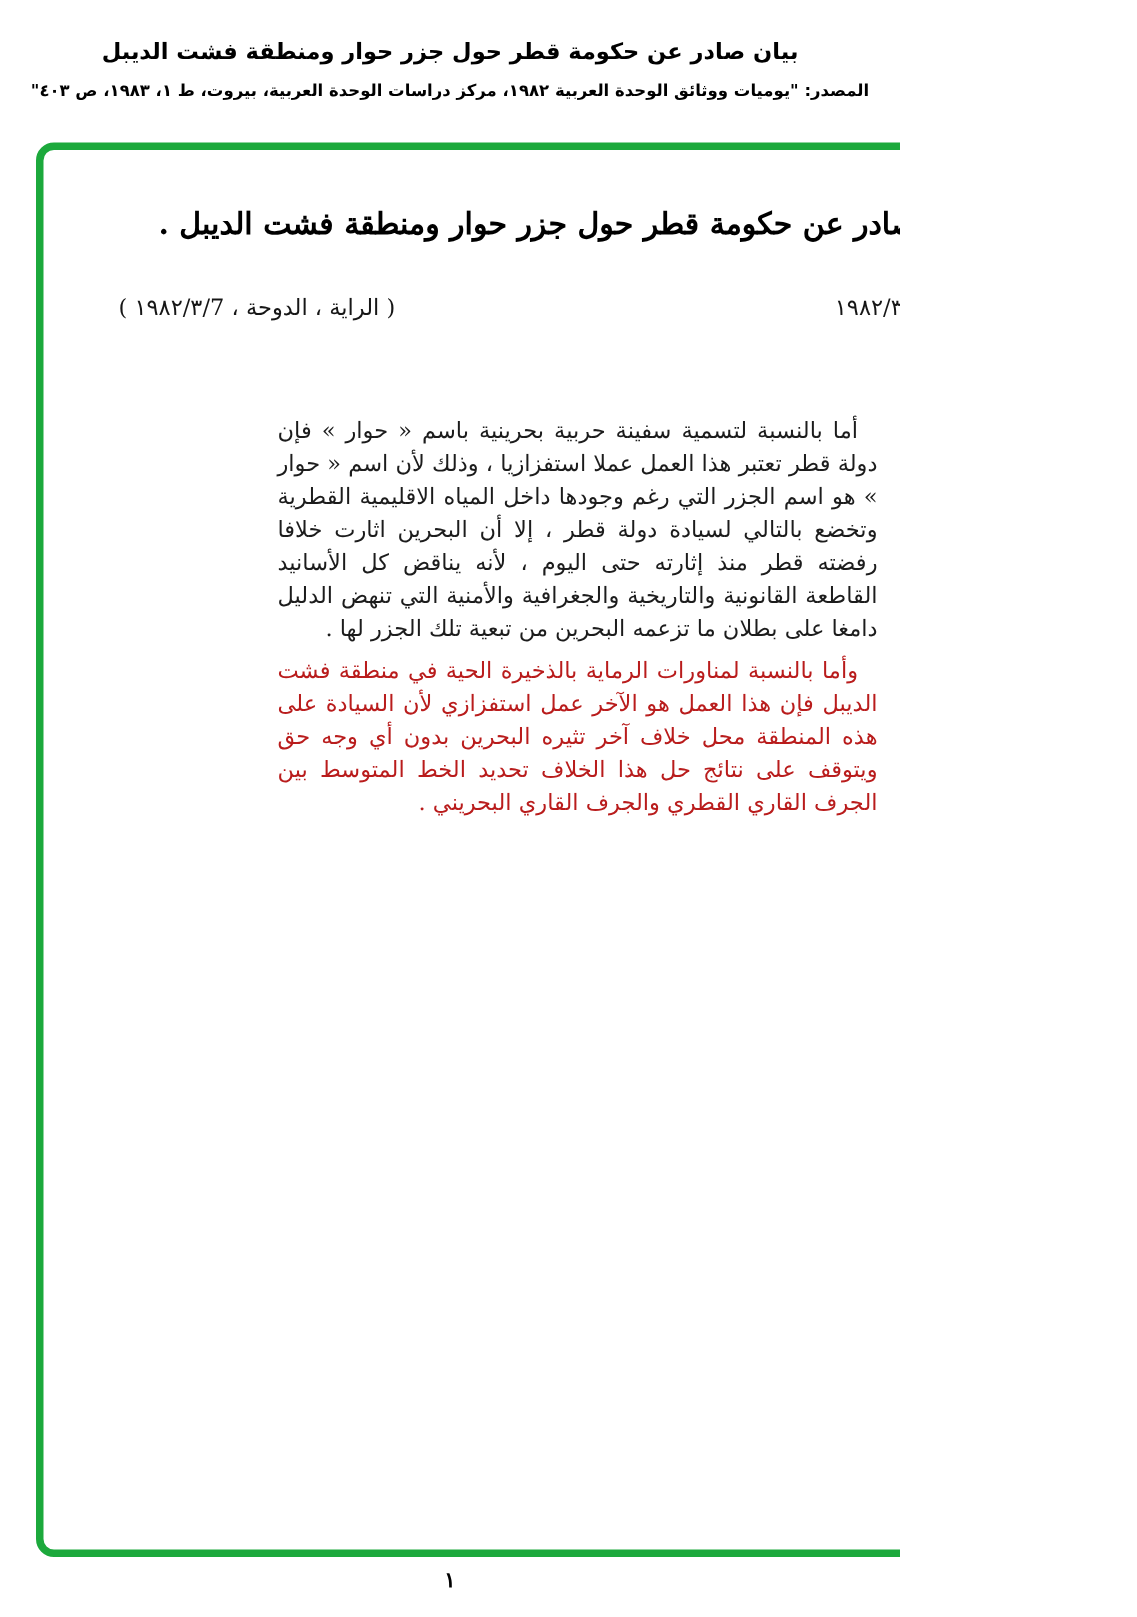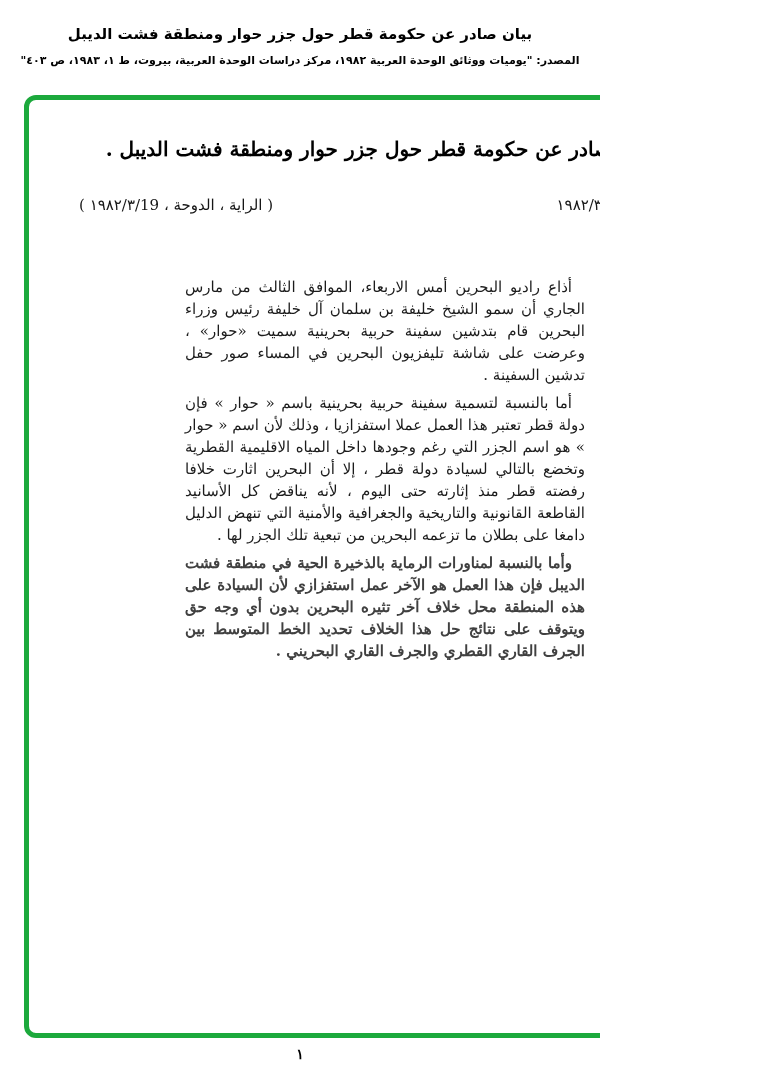--- a/index.html
+++ b/index.html
@@ -62,22 +62,22 @@
   }
   .para {
     margin: 0 0 6px 0;
     text-indent: 13px;
     text-align: justify;
     font-family: "DejaVu Serif", serif;
     font-size: 15px; line-height: 22px;
     color: #1c1c1c;
   }
   .para-bold {
-    font-weight: bold;
-    color: #404040;
+    font-weight: normal;
+    color: #b91c1c;
   }
 
   
   .page-footer {
     position: absolute; top: 1046px; left: 0;
     width: 100%; text-align: center;
   }
   .page-number {
     font-family: "DejaVu Serif", serif;
     font-weight: bold; font-size: 14px; line-height: 1.2;
@@ -92,25 +92,24 @@
   <header class="top-header" dir="rtl">
     <div class="top-title">بيان صادر عن حكومة قطر حول جزر حوار ومنطقة فشت الديبل</div>
     <div class="source-line">المصدر:  "يوميات ووثائق الوحدة العربية ١٩٨٢، مركز دراسات الوحدة العربية، بيروت، ط ١، ١٩٨٣، ص ٤٠٣"</div>
   </header>
 
   <section class="frame" dir="rtl">
     <h1 class="doc-title">بيان صادر عن حكومة قطر حول جزر حوار ومنطقة فشت الديبل .</h1>
 
     <div class="dateline">
       <span class="dateline-right">الدوحة ، ١٩٨٢/٣/6</span>
-      <span class="dateline-left">( الراية ، الدوحة ، ١٩٨٢/٣/19 )</span>
+      <span class="dateline-left">( الراية ، الدوحة ، ١٩٨٢/٣/7 )</span>
     </div>
 
     <div class="doc-body">
-      <p class="para">أذاع راديو البحرين أمس الاربعاء، الموافق الثالث من مارس الجاري أن سمو الشيخ خليفة بن سلمان آل خليفة رئيس وزراء البحرين قام بتدشين سفينة حربية بحرينية سميت «حوار» ، وعرضت على شاشة تليفزيون البحرين في المساء صور حفل تدشين السفينة .</p>
       <p class="para">أما بالنسبة لتسمية سفينة حربية بحرينية باسم « حوار » فإن دولة قطر تعتبر هذا العمل عملا استفزازيا ، وذلك لأن اسم « حوار » هو اسم الجزر التي رغم وجودها داخل المياه الاقليمية القطرية وتخضع بالتالي لسيادة دولة قطر ، إلا أن البحرين اثارت خلافا رفضته قطر منذ إثارته حتى اليوم ، لأنه يناقض كل الأسانيد القاطعة القانونية والتاريخية والجغرافية والأمنية التي تنهض الدليل دامغا على بطلان ما تزعمه البحرين من تبعية تلك الجزر لها .</p>
       <p class="para para-bold">وأما بالنسبة لمناورات الرماية بالذخيرة الحية في منطقة فشت الديبل فإن هذا العمل هو الآخر عمل استفزازي لأن السيادة على هذه المنطقة محل خلاف آخر تثيره البحرين بدون أي وجه حق ويتوقف على نتائج حل هذا الخلاف تحديد الخط المتوسط بين الجرف القاري القطري والجرف القاري البحريني .</p>
     </div>
   </section>
 
   <footer class="page-footer">
     <div class="page-number">١</div>
   </footer>
 
 </div>

